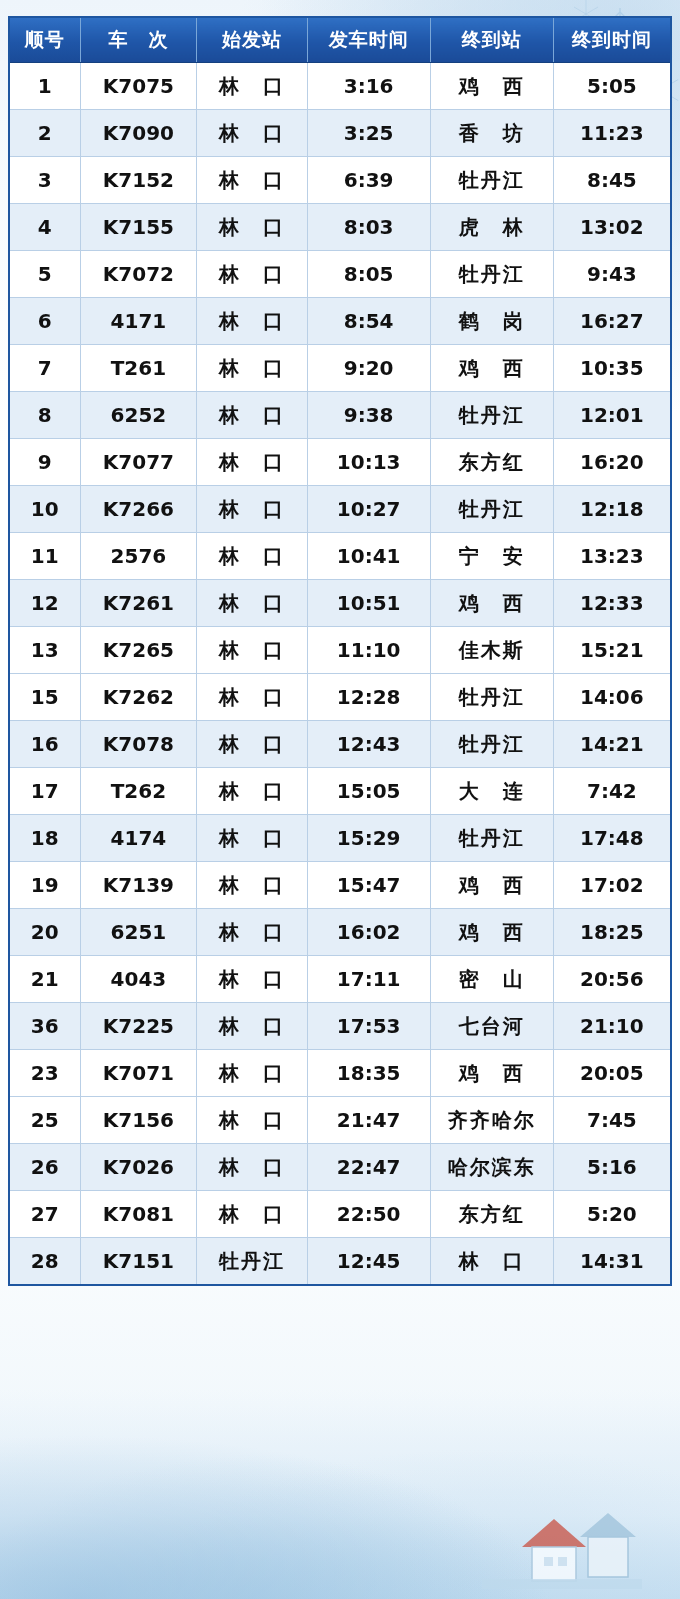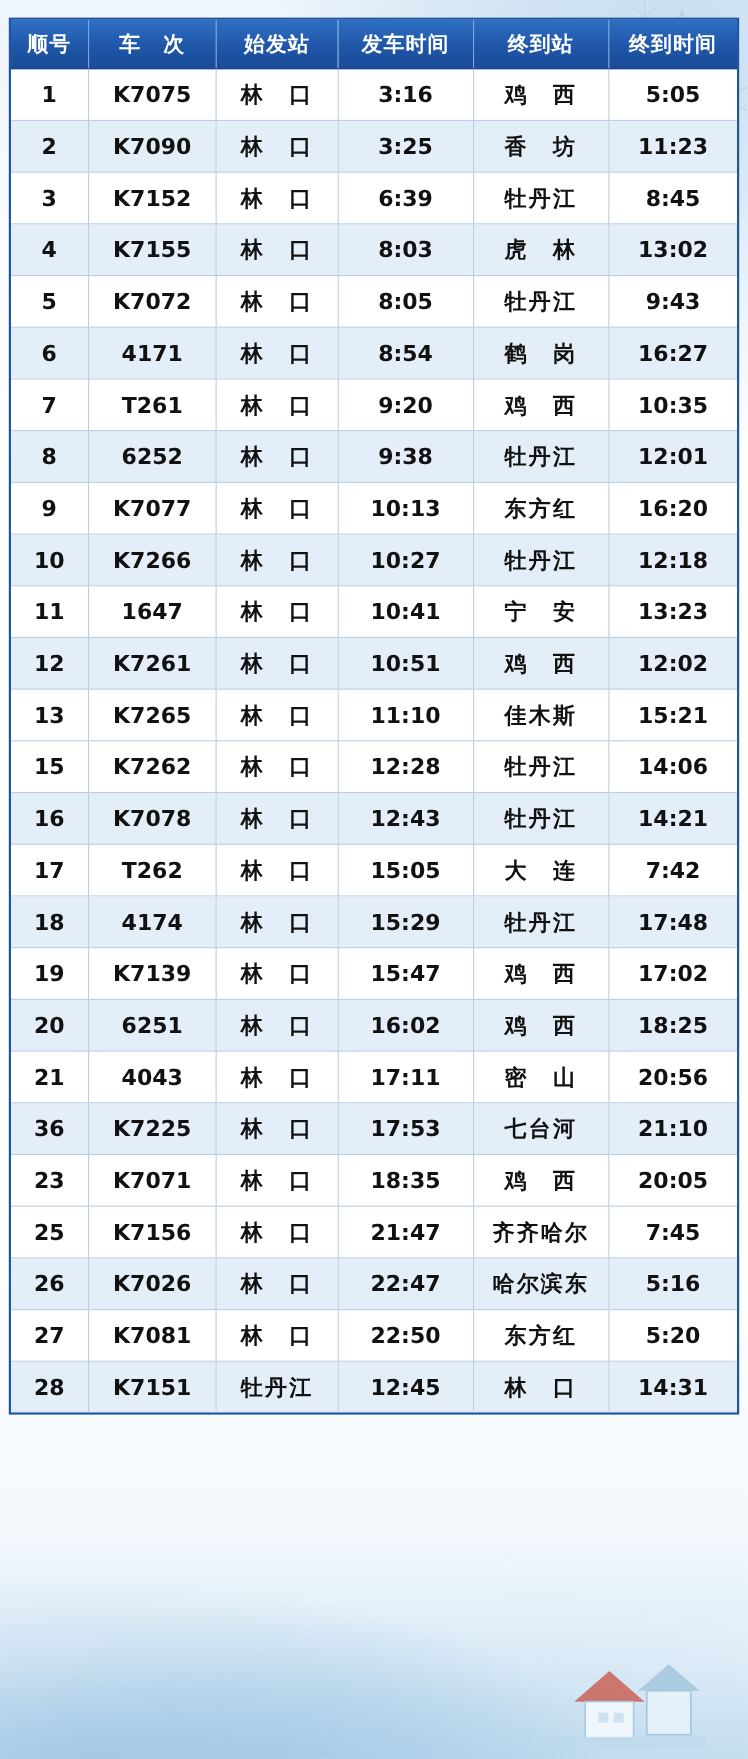--- a/index.html
+++ b/index.html
@@ -277,33 +277,33 @@
           <tr class="even">
             <td class="col-no">10</td>
             <td>K7266</td>
             <td class="cn">林　口</td>
             <td>10:27</td>
             <td class="cn">牡丹江</td>
             <td>12:18</td>
           </tr>
           <tr class="odd">
             <td class="col-no">11</td>
-            <td>1647</td>
+            <td>2576</td>
             <td class="cn">林　口</td>
             <td>10:41</td>
             <td class="cn">宁　安</td>
             <td>13:23</td>
           </tr>
           <tr class="even">
             <td class="col-no">12</td>
             <td>K7261</td>
             <td class="cn">林　口</td>
             <td>10:51</td>
             <td class="cn">鸡　西</td>
-            <td>12:02</td>
+            <td>12:33</td>
           </tr>
           <tr class="odd">
             <td class="col-no">13</td>
             <td>K7265</td>
             <td class="cn">林　口</td>
             <td>11:10</td>
             <td class="cn">佳木斯</td>
             <td>15:21</td>
           </tr>
           <tr class="odd">

